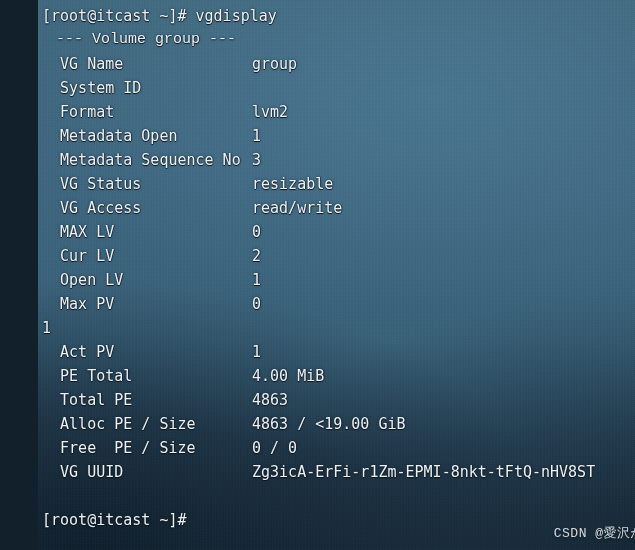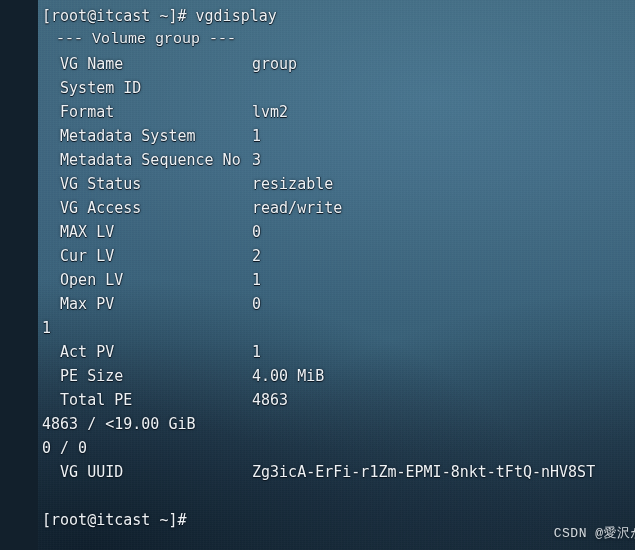--- a/index.html
+++ b/index.html
@@ -140,21 +140,21 @@
       <span class="lbl">  System ID</span>
       <span class="val"></span>
     </div>
 
     <div class="line field">
       <span class="lbl">  Format</span>
       <span class="val">lvm2</span>
     </div>
 
     <div class="line field">
-      <span class="lbl">  Metadata System</span>
+      <span class="lbl">  Metadata Open</span>
       <span class="val">1</span>
     </div>
 
     <div class="line field">
       <span class="lbl">  Metadata Sequence No</span>
       <span class="val">3</span>
     </div>
 
     <div class="line field">
       <span class="lbl">  VG Status</span>
@@ -190,34 +190,36 @@
       <span class="val">1</span>
     </div>
 
     <div class="line field">
       <span class="lbl">  Act PV</span>
       <span class="val">1</span>
     </div>
 
 
     <div class="line field">
-      <span class="lbl">  PE Size</span>
+      <span class="lbl">  PE Total</span>
       <span class="val">4.00 MiB</span>
     </div>
 
     <div class="line field">
       <span class="lbl">  Total PE</span>
       <span class="val">4863</span>
     </div>
 
     <div class="line field">
+      <span class="lbl">  Alloc PE / Size</span>
       <span class="val">4863 / &lt;19.00 GiB</span>
     </div>
 
     <div class="line field">
+      <span class="lbl">  Free  PE / Size</span>
       <span class="val">0 / 0</span>
     </div>
 
     <div class="line field">
       <span class="lbl">  VG UUID</span>
       <span class="val">Zg3icA-ErFi-r1Zm-EPMI-8nkt-tFtQ-nHV8ST</span>
     </div>
 
     <div class="line blank"></div>
 

